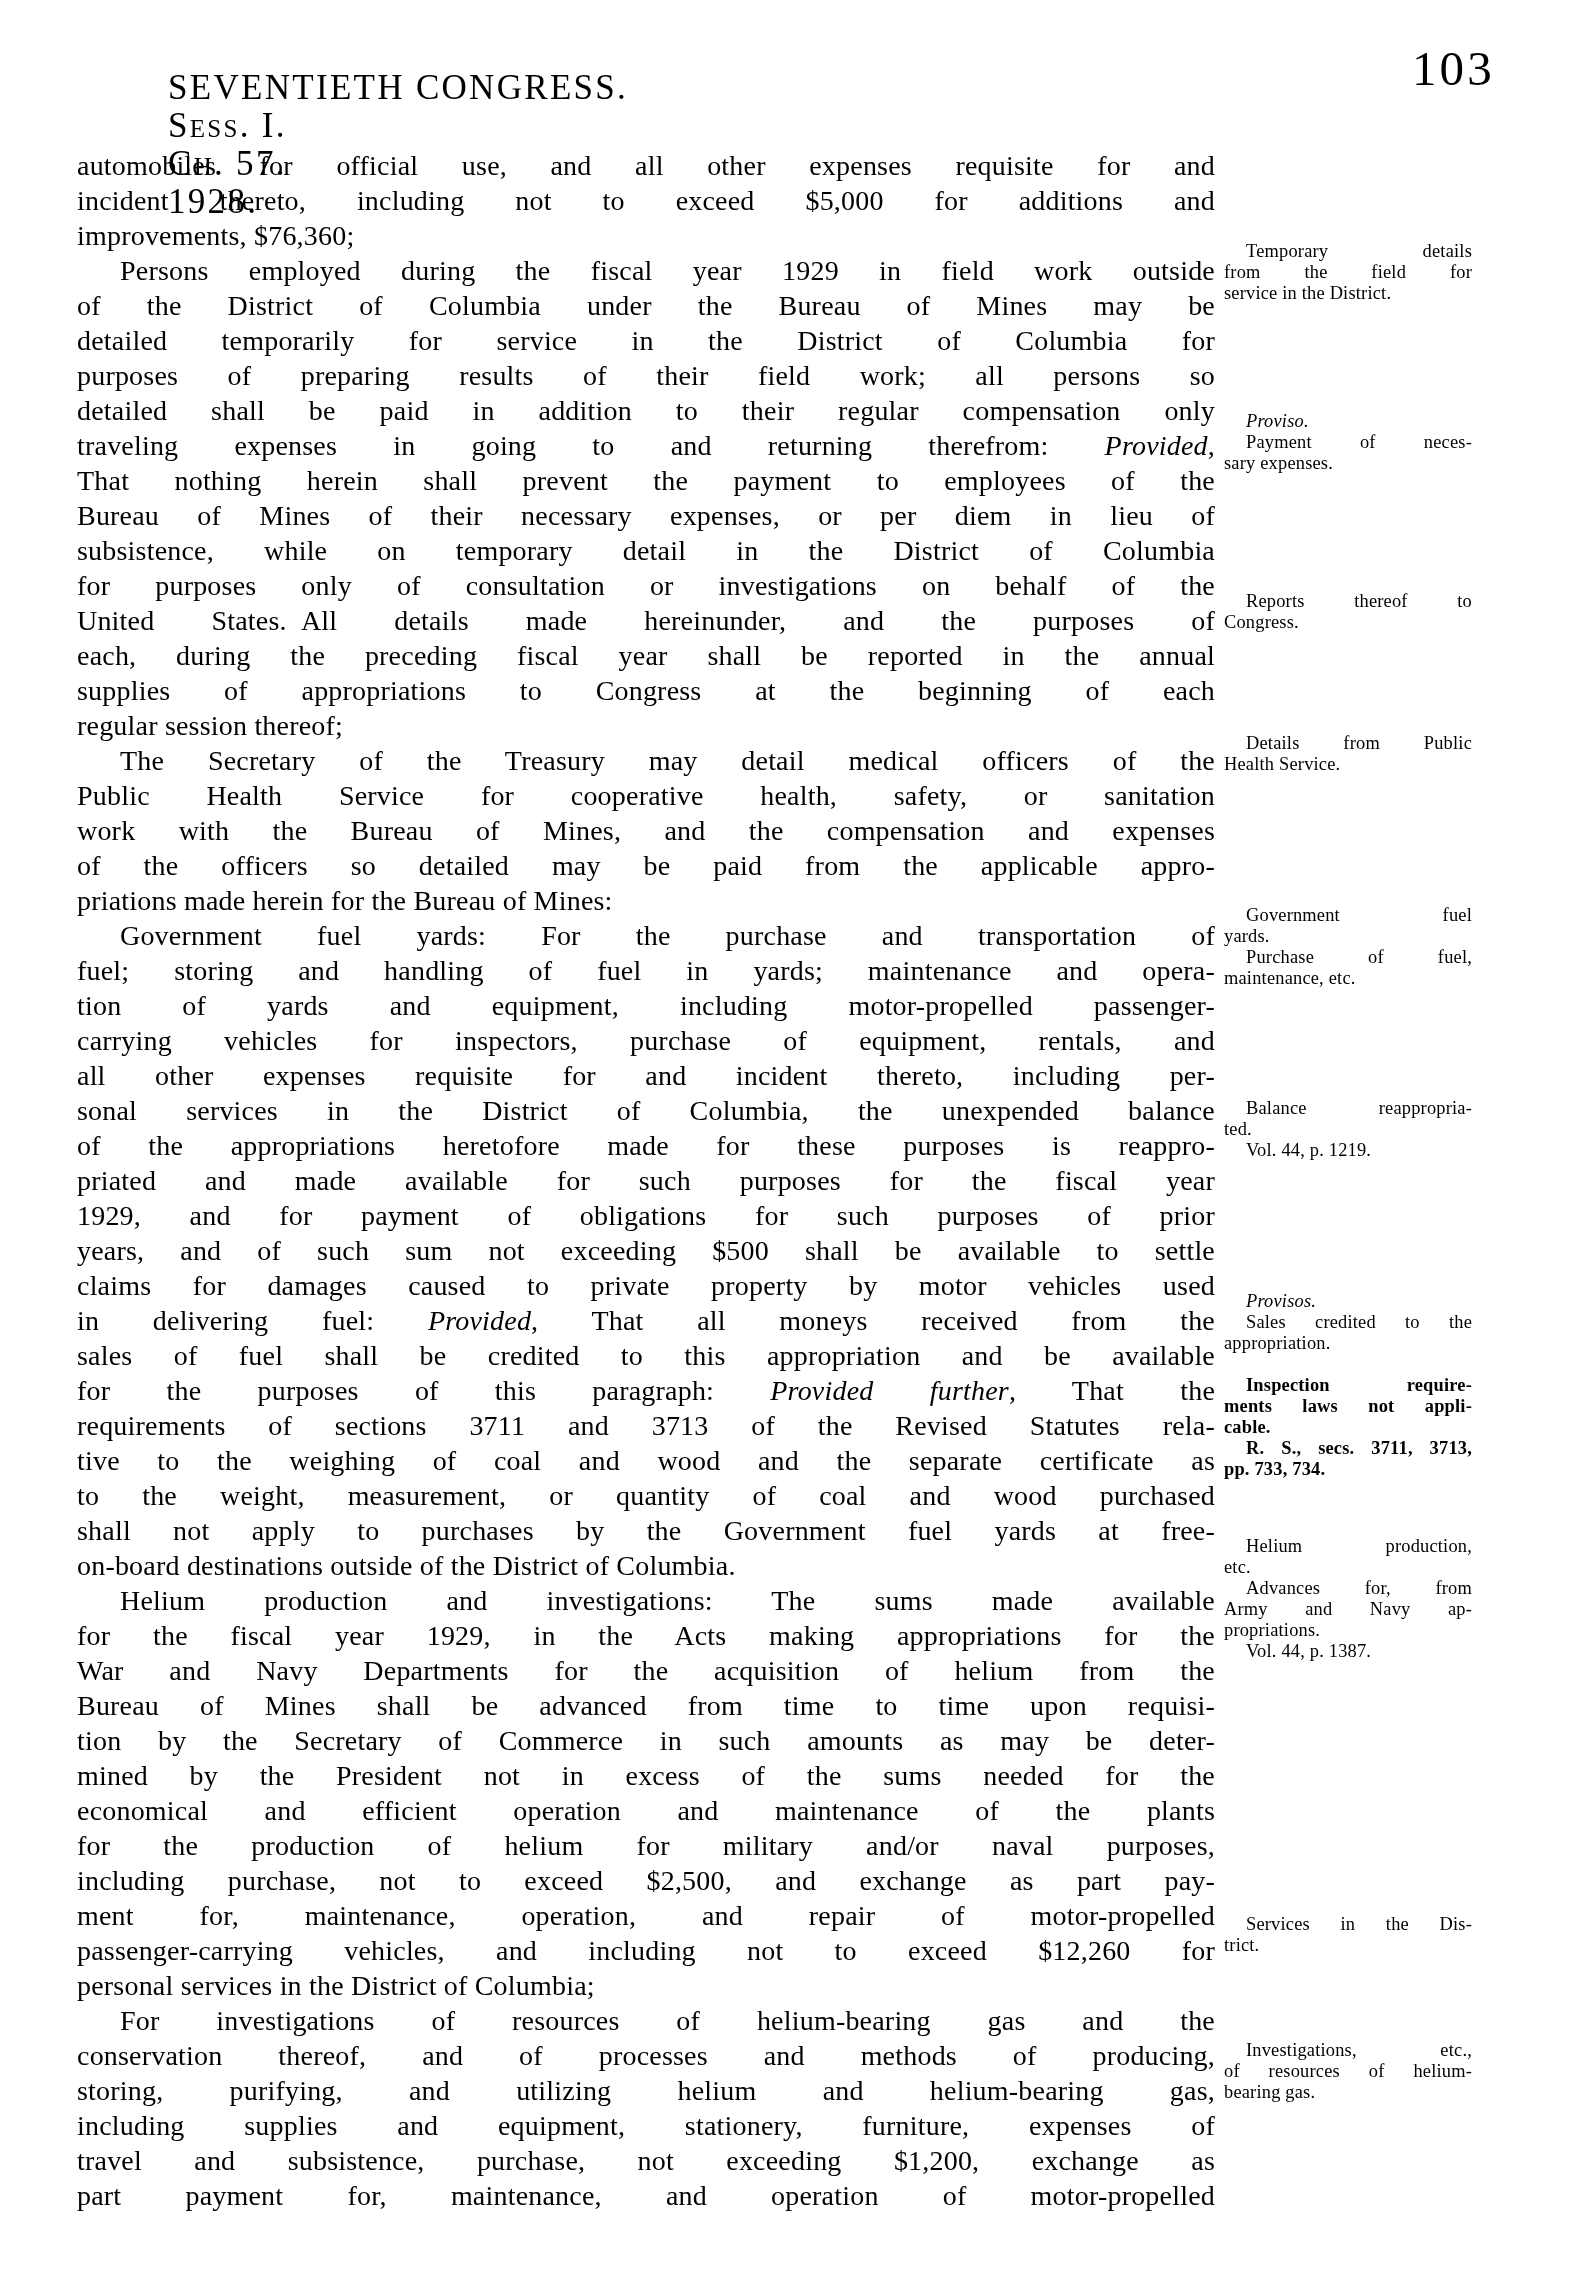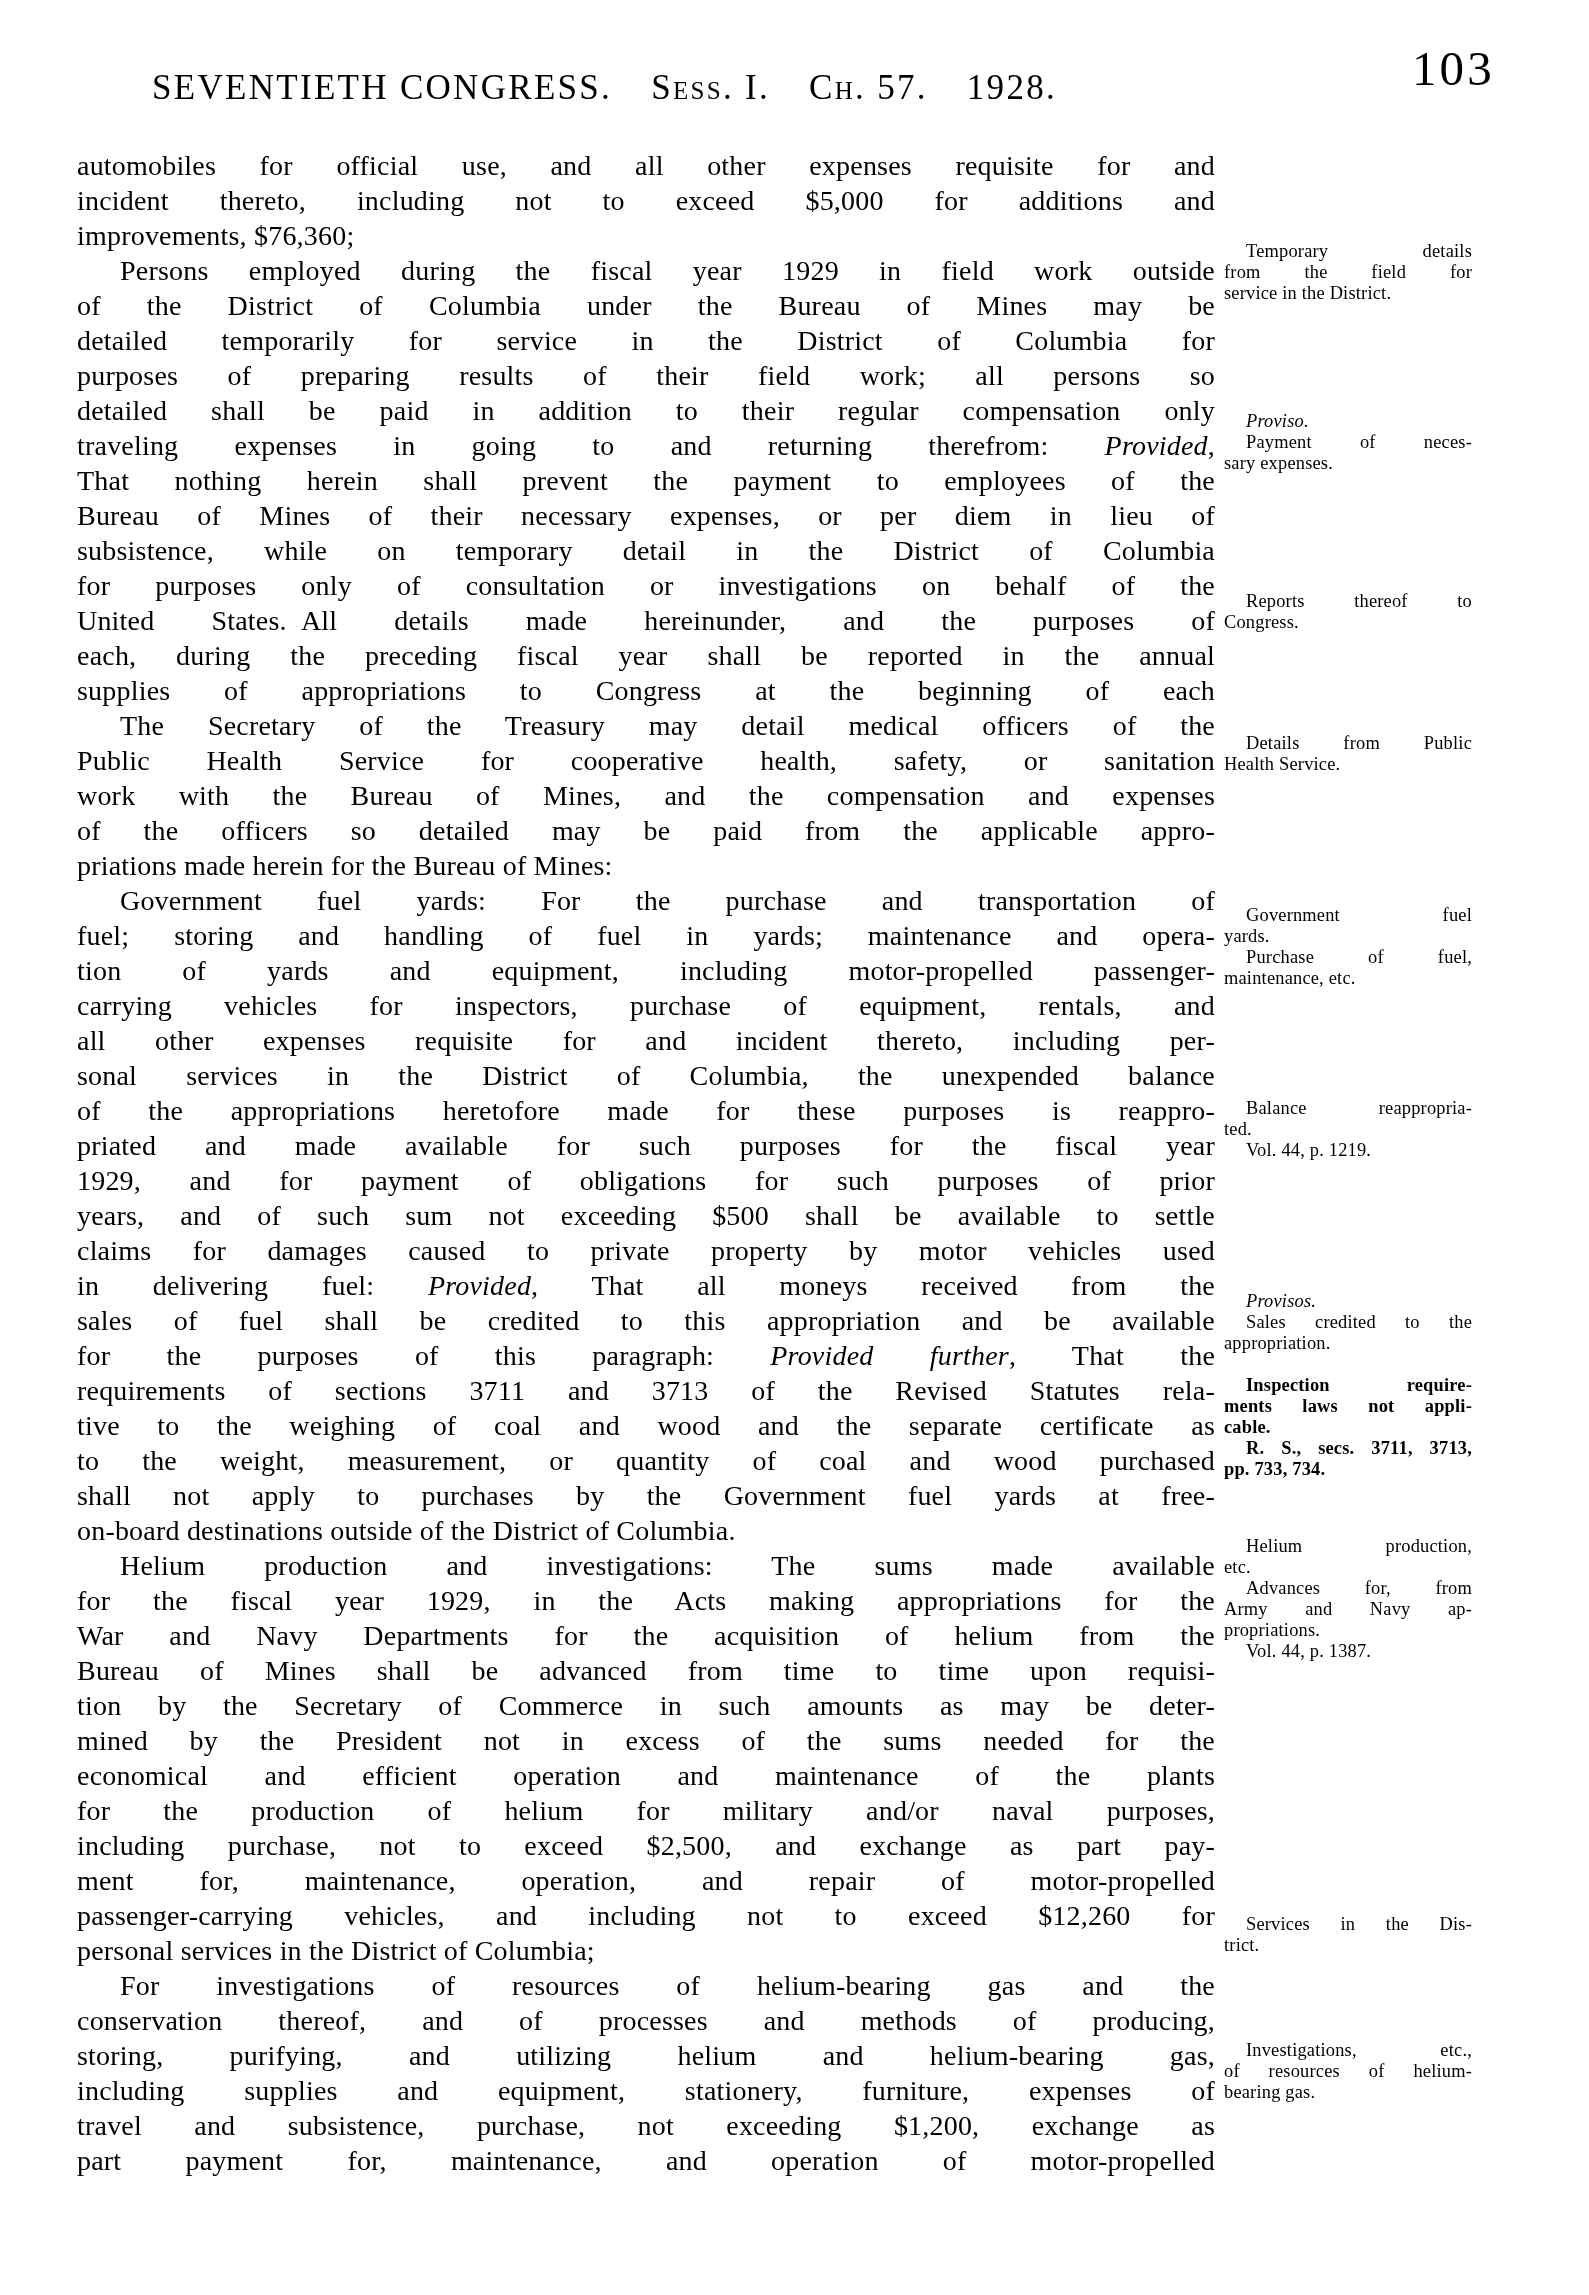--- a/index.html
+++ b/index.html
@@ -7,29 +7,29 @@
     position: relative;
     width: 1590px;
     height: 2295px;
     background: #ffffff;
     color: #000000;
     font-family: "Liberation Serif", serif;
     overflow: hidden;
   }
   .running-head {
     position: absolute;
-    left: 152px;
+    left: 168px;
     top: 69px;
     display: flex;
-    gap: 39px;
     font-size: 35px;
     line-height: 38px;
     font-variant: small-caps;
     letter-spacing: 2.3px;
     white-space: nowrap;
+    flex-direction: column;
   }
   .pageno {
     position: absolute;
     left: 1412px;
     top: 44px;
     font-size: 49px;
     line-height: 50px;
     letter-spacing: 3.1px;
   }
   .body-col {
@@ -87,20 +87,21 @@
       <div class="bline">purposes of preparing results of their field work; all persons so</div>
       <div class="bline">detailed shall be paid in addition to their regular compensation only</div>
       <div class="bline">traveling expenses in going to and returning therefrom: <i>Provided</i>,</div>
       <div class="bline">That nothing herein shall prevent the payment to employees of the</div>
       <div class="bline">Bureau of Mines of their necessary expenses, or per diem in lieu of</div>
       <div class="bline">subsistence, while on temporary detail in the District of Columbia</div>
       <div class="bline">for purposes only of consultation or investigations on behalf of the</div>
       <div class="bline">United States. All details made hereinunder, and the purposes of</div>
       <div class="bline">each, during the preceding fiscal year shall be reported in the annual</div>
       <div class="bline">supplies of appropriations to Congress at the beginning of each</div>
+      <div class="bline end">regular session thereof;</div>
       <div class="bline indent">The Secretary of the Treasury may detail medical officers of the</div>
       <div class="bline">Public Health Service for cooperative health, safety, or sanitation</div>
       <div class="bline">work with the Bureau of Mines, and the compensation and expenses</div>
       <div class="bline">of the officers so detailed may be paid from the applicable appro-</div>
       <div class="bline end">priations made herein for the Bureau of Mines:</div>
       <div class="bline indent">Government fuel yards: For the purchase and transportation of</div>
       <div class="bline">fuel; storing and handling of fuel in yards; maintenance and opera-</div>
       <div class="bline">tion of yards and equipment, including motor-propelled passenger-</div>
       <div class="bline">carrying vehicles for inspectors, purchase of equipment, rentals, and</div>
       <div class="bline">all other expenses requisite for and incident thereto, including per-</div>

